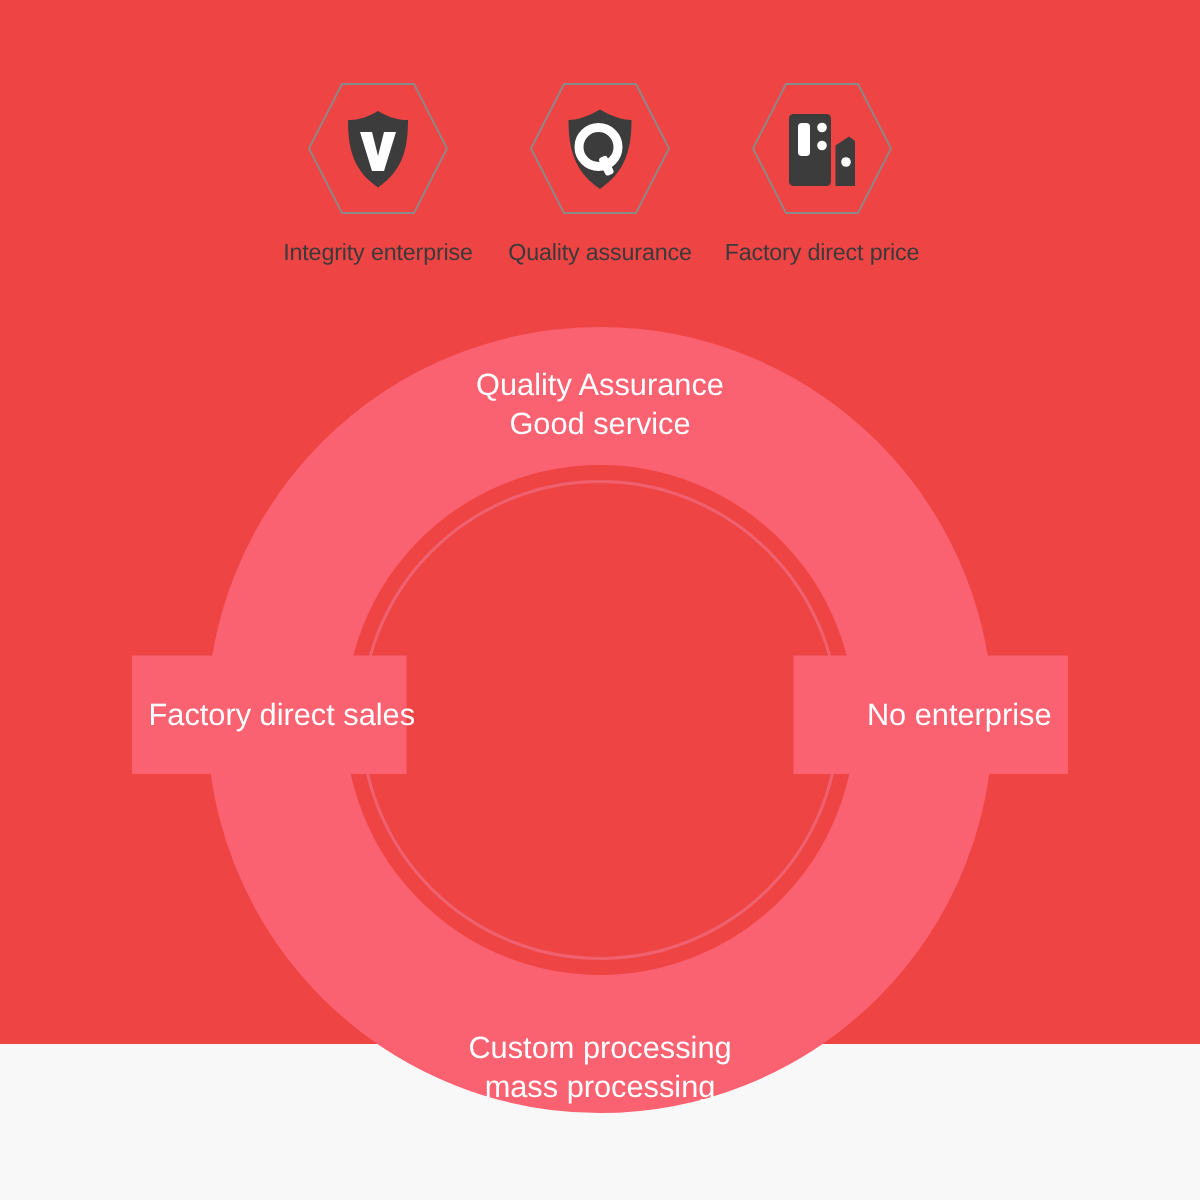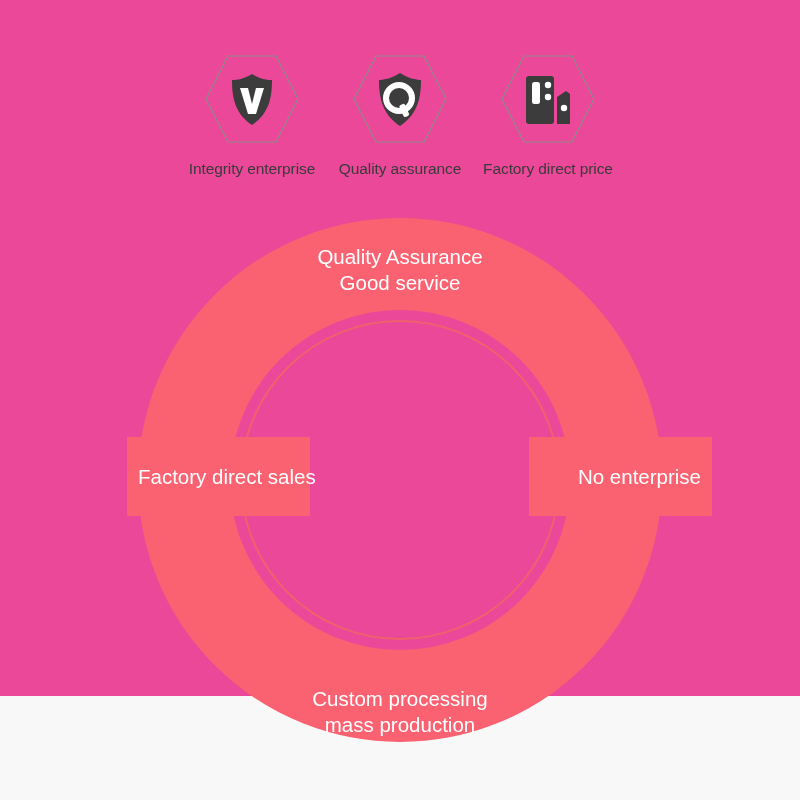--- a/index.html
+++ b/index.html
@@ -12,21 +12,21 @@
     background: #f8f8f8;
     font-family: "Liberation Sans", sans-serif;
     overflow: hidden;
     position: relative;
   }
 
   #page {
     position: relative;
     width: 800px;
     height: 696px;
-    background: #ec4899;
+    background: #ef4444;
   }
 
   
   #feature-strip {
     position: absolute;
     left: 0;
     top: 52px;
     width: 800px;
     height: 140px;
     display: flex;
@@ -90,21 +90,20 @@
     background: #fa6171;
     display: flex;
     align-items: center;
     box-sizing: border-box;
   }
   #banner-left {
     left: 88px;
     width: 183px;
     justify-content: flex-start;
     padding-left: 11px;
-    margin-left: 39px;
   }
   #banner-right {
     left: 529px;
     width: 183px;
     justify-content: flex-end;
     padding-right: 11px;
   }
   .banner-text {
     color: #ffffff;
     font-size: 20.5px;
@@ -168,21 +167,21 @@
       <circle cx="262" cy="262" r="159" fill="none" stroke="#f0616f" stroke-width="2"></circle>
     </svg>
 
     <div class="ring-caption" id="ring-caption-top">
       <div>Quality Assurance</div>
       <div>Good service</div>
     </div>
 
     <div class="ring-caption" id="ring-caption-bottom">
       <div>Custom processing</div>
-      <div>mass production</div>
+      <div>mass processing</div>
     </div>
   </div>
 
   <div class="banner" id="banner-left">
     <span class="banner-text">Factory direct sales</span>
   </div>
 
   <div class="banner" id="banner-right">
     <span class="banner-text">No enterprise</span>
   </div>

